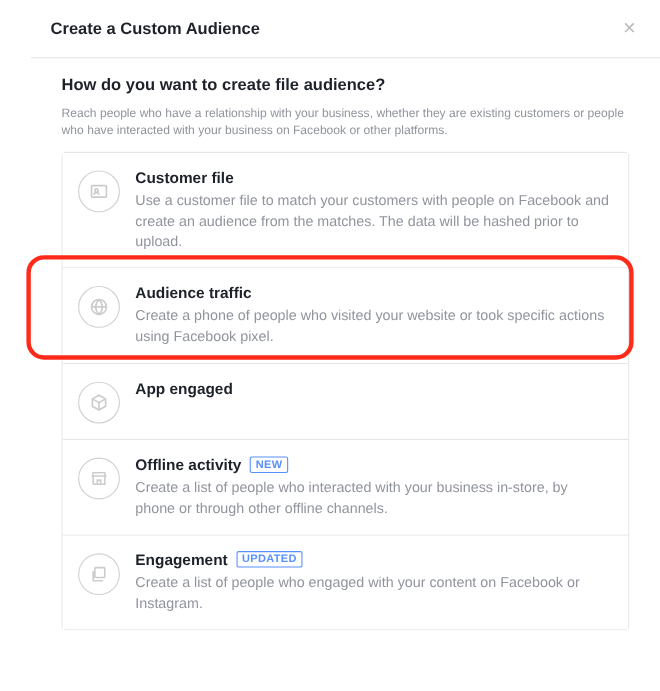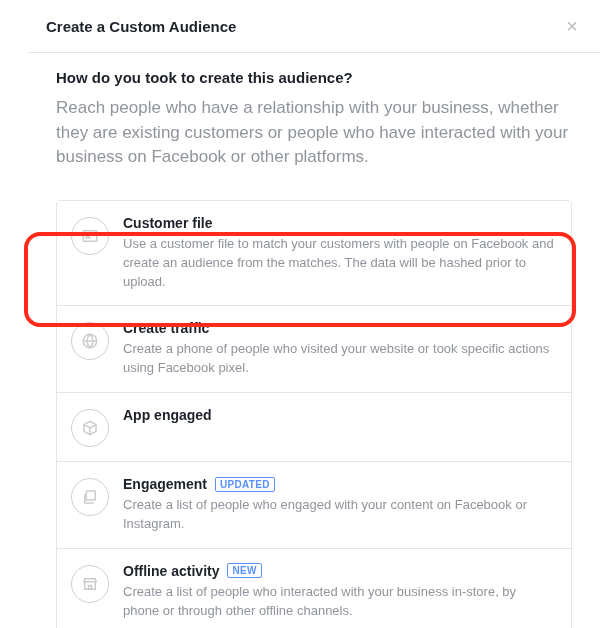--- a/index.html
+++ b/index.html
@@ -37,24 +37,24 @@
     .modal-body {
       padding: 16px 28px 18px 28px;
     }
     .question {
       font-size: 15px;
       font-weight: 700;
       color: #1d2129;
       margin-bottom: 10px;
     }
     .subtext {
-      font-size: 17px;
+      font-size: 11px;
       color: #90949c;
       line-height: 1.45;
-      margin-bottom: 30px;
+      margin-bottom: 10px;
     }
     .options {
       border: 1px solid #e5e5e5;
       border-radius: 4px;
     }
     .option {
       display: flex;
       align-items: flex-start;
       gap: 14px;
       padding: 14px 16px 14px 14px;
@@ -117,21 +117,21 @@
 <body>
 
 <div class="modal">
 
   <div class="modal-header">
     <div class="modal-title">Create a Custom Audience</div>
     <div class="close-btn">×</div>
   </div>
 
   <div class="modal-body">
-    <div class="question">How do you took to create this audience?</div>
+    <div class="question">How do you want to create file audience?</div>
     <div class="subtext">Reach people who have a relationship with your business, whether they are existing customers or people who have interacted with your business on Facebook or other platforms.</div>
 
     <div class="options">
 
       <div class="option">
         <div class="option-icon">
           <svg width="18" height="18" viewBox="0 0 24 24" fill="none" stroke="currentColor" stroke-width="2">
             <rect x="3" y="5" width="18" height="14" rx="1"></rect>
             <circle cx="9" cy="11" r="2"></circle>
             <path d="M6 16c0-1.5 1.5-2.5 3-2.5s3 1 3 2.5"></path>
@@ -148,21 +148,21 @@
       <div class="option" id="opt-website">
         <div class="option-icon">
           <svg width="18" height="18" viewBox="0 0 24 24" fill="none" stroke="currentColor" stroke-width="2">
             <circle cx="12" cy="12" r="9"></circle>
             <path d="M3 12h18"></path>
             <path d="M12 3c2.5 2.5 4 5.5 4 9s-1.5 6.5-4 9c-2.5-2.5-4-5.5-4-9s1.5-6.5 4-9z"></path>
           </svg>
         </div>
         <div class="option-content">
           <div class="option-title-row">
-            <span class="option-title">Create traffic</span>
+            <span class="option-title">Audience traffic</span>
           </div>
           <div class="option-desc">Create a phone of people who visited your website or took specific actions using Facebook pixel.</div>
         </div>
       </div>
 
       <div class="option">
         <div class="option-icon">
           <svg width="18" height="18" viewBox="0 0 24 24" fill="none" stroke="currentColor" stroke-width="2">
             <path d="M12 3l8 4.5v9L12 21l-8-4.5v-9L12 3z"></path>
             <path d="M4 7.5l8 4.5 8-4.5"></path>
@@ -172,47 +172,47 @@
         <div class="option-content">
           <div class="option-title-row">
             <span class="option-title">App engaged</span>
           </div>
         </div>
       </div>
 
       <div class="option">
         <div class="option-icon">
           <svg width="18" height="18" viewBox="0 0 24 24" fill="none" stroke="currentColor" stroke-width="2">
-            <rect x="7" y="4" width="12" height="12" rx="1"></rect>
-            <path d="M5 8v12h12"></path>
-          </svg>
-        </div>
-        <div class="option-content">
-          <div class="option-title-row">
-            <span class="option-title">Engagement</span>
-            <span class="badge">UPDATED</span>
-          </div>
-          <div class="option-desc">Create a list of people who engaged with your content on Facebook or Instagram.</div>
-        </div>
-      </div>
-
-      <div class="option">
-        <div class="option-icon">
-          <svg width="18" height="18" viewBox="0 0 24 24" fill="none" stroke="currentColor" stroke-width="2">
             <path d="M4 9h16l-1-4H5l-1 4z"></path>
             <path d="M5 9v10h14V9"></path>
             <path d="M10 19v-5h4v5"></path>
           </svg>
         </div>
         <div class="option-content">
           <div class="option-title-row">
             <span class="option-title">Offline activity</span>
             <span class="badge">NEW</span>
           </div>
           <div class="option-desc">Create a list of people who interacted with your business in-store, by phone or through other offline channels.</div>
         </div>
       </div>
 
+      <div class="option">
+        <div class="option-icon">
+          <svg width="18" height="18" viewBox="0 0 24 24" fill="none" stroke="currentColor" stroke-width="2">
+            <rect x="7" y="4" width="12" height="12" rx="1"></rect>
+            <path d="M5 8v12h12"></path>
+          </svg>
+        </div>
+        <div class="option-content">
+          <div class="option-title-row">
+            <span class="option-title">Engagement</span>
+            <span class="badge">UPDATED</span>
+          </div>
+          <div class="option-desc">Create a list of people who engaged with your content on Facebook or Instagram.</div>
+        </div>
+      </div>
+
     </div>
   </div>
 </div>
 
 <div class="highlight" id="highlight" style="left: 24px; top: 231.5px; width: 552px; height: 95.25px;"></div>
 
 </body></html>

